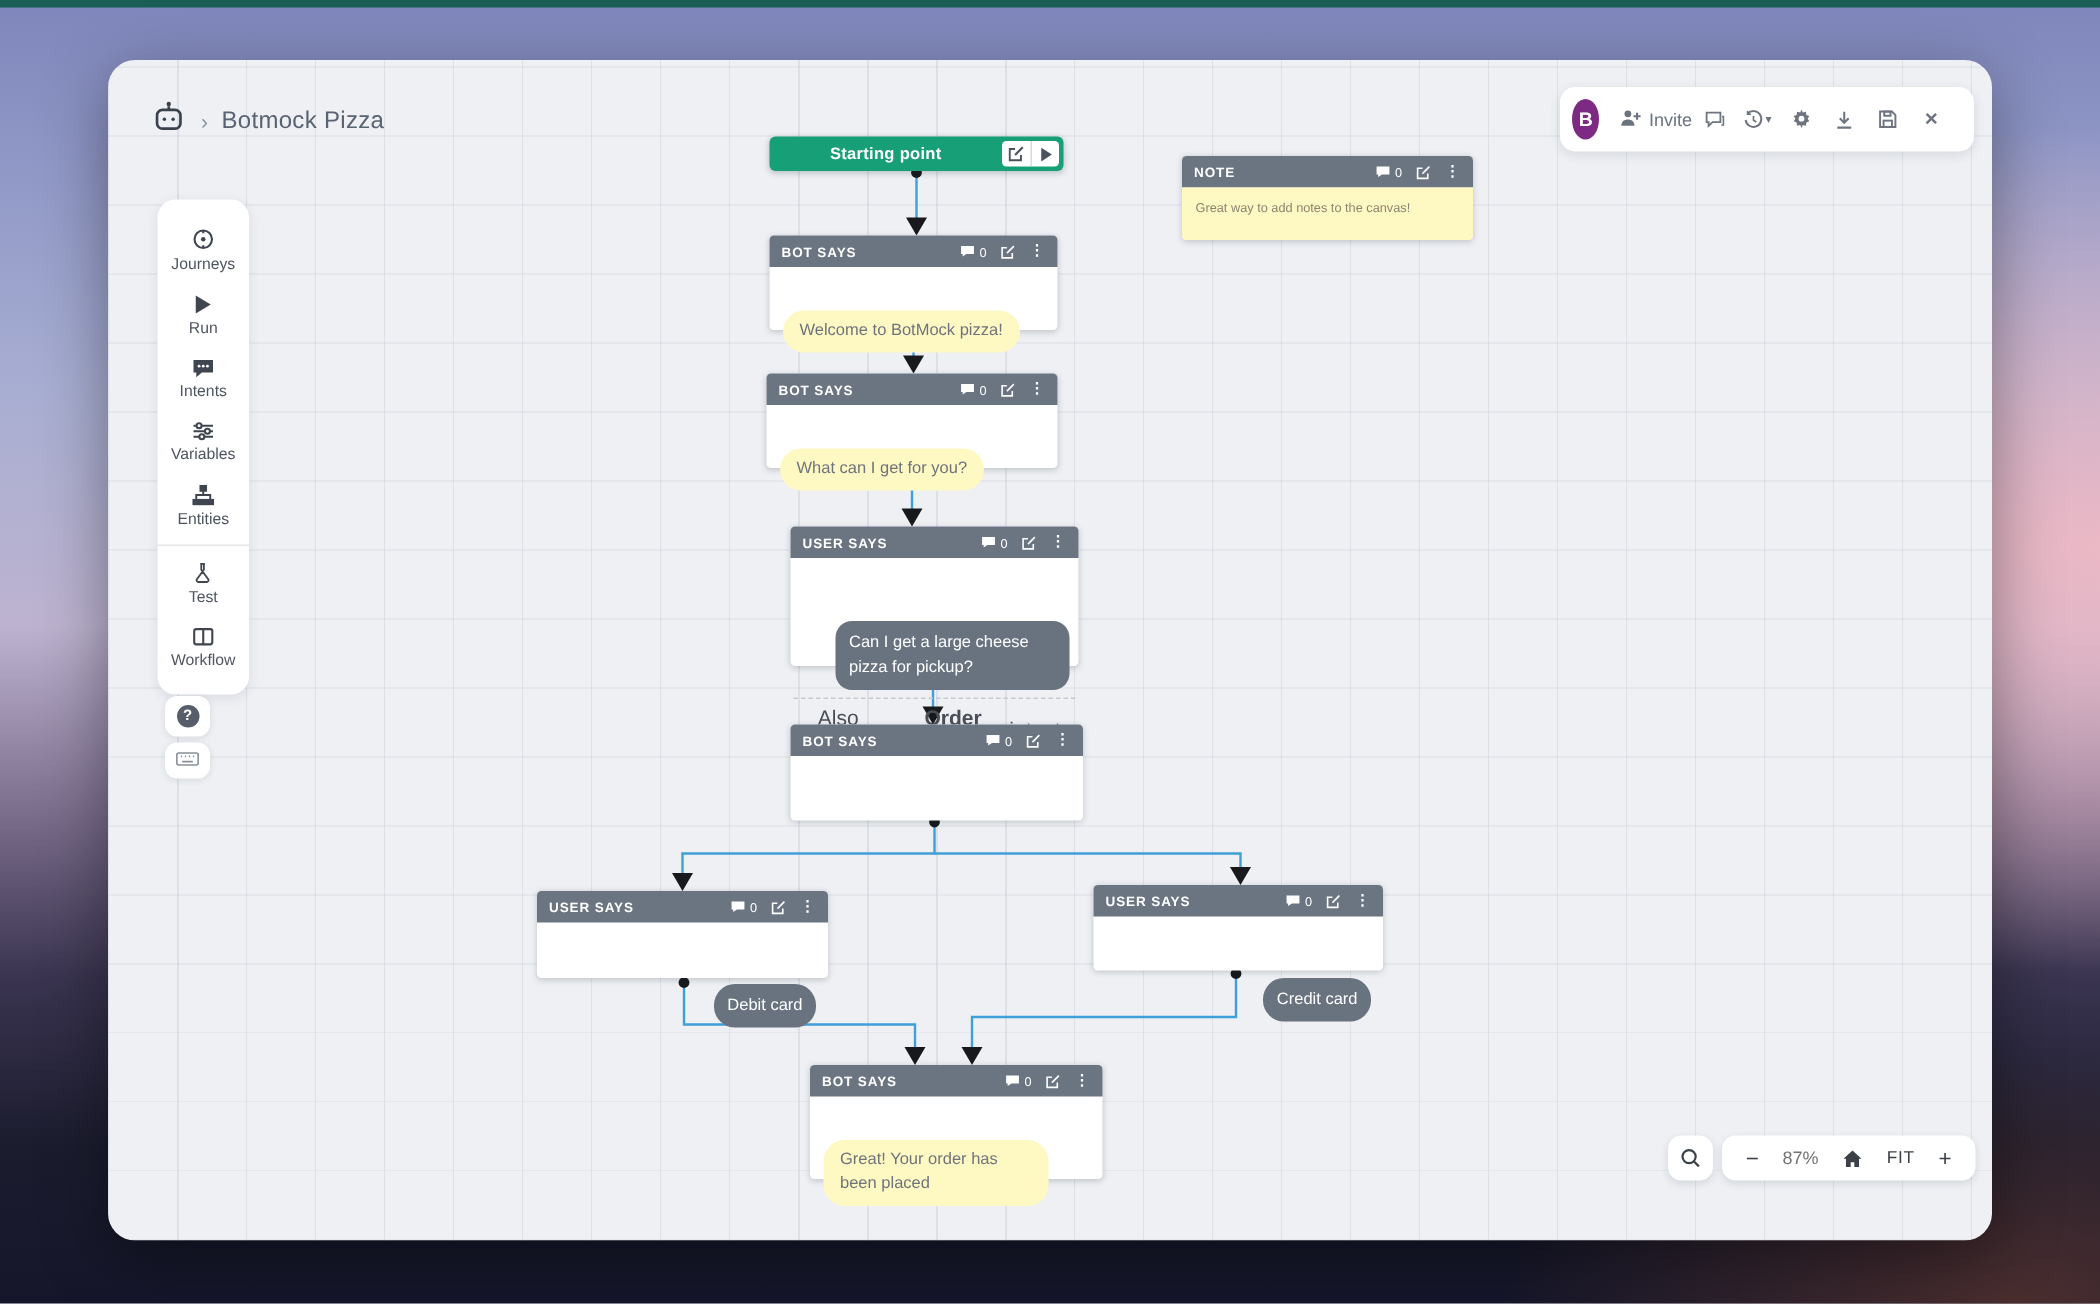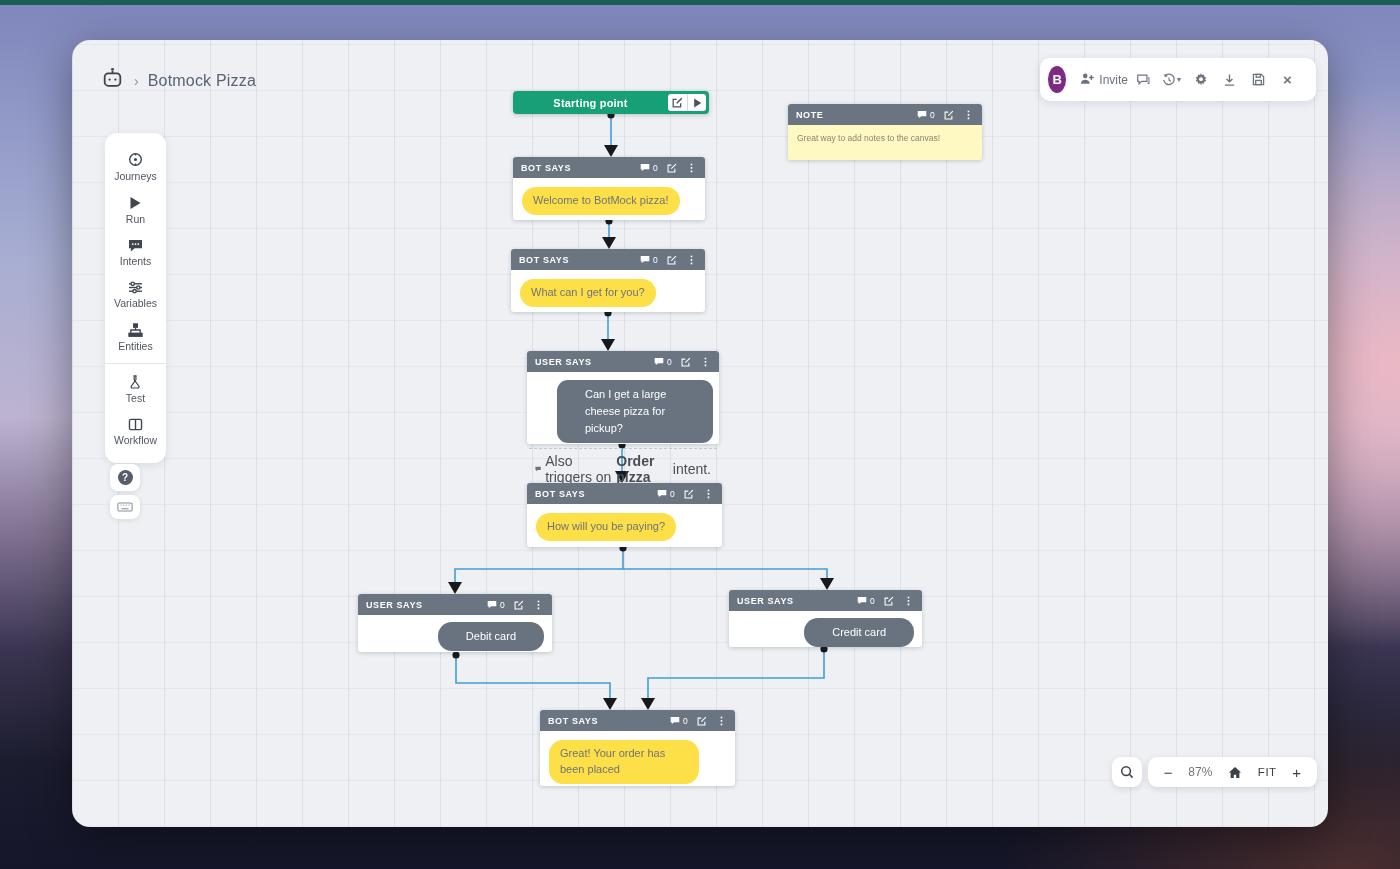--- a/index.html
+++ b/index.html
@@ -65,25 +65,25 @@
   .node { position:absolute; border-radius:3px; background:#fff; box-shadow:0 1px 4px rgba(30,40,55,.22); }
   .node-header {
     height:21px; background:#6b7582; color:#fff; border-radius:3px 3px 0 0;
     display:flex; align-items:center; padding:0 8px; font-size:9px; font-weight:bold; letter-spacing:.6px;
   }
   .hdr-icons { margin-left:auto; display:flex; align-items:center; gap:9px; }
   .hdr-icons .cnt { font-size:8.5px; font-weight:normal; margin-left:-6px; }
   .hdr-icons .kebab { font-size:10px; line-height:1; cursor:pointer; }
   .hdr-icons svg { display:block; cursor:pointer; }
   .node-body { padding:9px 9px; }
-  .bot-bubble { display:inline-block; background:#fde047; color:#6f737b; font-size:11px;
-    padding:6px 11px; border-radius:14px; line-height:1.45; }
+  .bot-bubble { display:inline-block; background:#fef9c3; color:#6f737b; font-size:11px;
+    padding:6px 11px; border-radius:14px; line-height:1.45;margin-top:20px; }
   .user-row { display:flex; justify-content:flex-end; }
-  .user-bubble { background:#68737f; color:#fff; font-size:11px; padding:6px 28px;
-    border-radius:14px; line-height:1.55; }
+  .user-bubble { background:#68737f; color:#fff; font-size:11px; padding:6px 9px;
+    border-radius:14px; line-height:1.55;margin-top:34px; }
   .trigger-row {
     border-top:1px dashed #c6cad0; margin:0 2px; padding:4px 6px 5px;
     display:flex; align-items:center; justify-content:center; gap:4px;
     font-size:14px; color:#4a4f57;
   }
   .trigger-row b { font-weight:bold; }
 
   .start-node {
     position:absolute; left:441px; top:51px; width:196px; height:23px;
     background:#17a077; border-radius:4px; box-shadow:0 1px 4px rgba(30,40,55,.25);
@@ -417,23 +417,20 @@
             <path d="M1 1h12v7.5H6L2.5 11V8.5H1z"></path>
           </svg>
         <span class="cnt">0</span>
         <svg width="10" height="10" viewBox="0 0 14 14" fill="none" stroke="#fff" stroke-width="1.5">
             <path d="M11 8v4.5H1.5V3H6"></path>
             <path d="M6 8l6.5-6.5"></path>
           </svg>
         <span class="kebab">⋮</span>
       </span>
     </div>
-    <div class="node-body">
-      <span class="bot-bubble">How will you be paying?</span>
-    </div>
   </div>
 
   <div class="node" style="left:286px; top:554px; width:194px; height:58px;">
     <div class="node-header">
       <span>USER SAYS</span>
       <span class="hdr-icons">
         <svg width="10" height="9" viewBox="0 0 14 12" fill="#fff">
             <path d="M1 1h12v7.5H6L2.5 11V8.5H1z"></path>
           </svg>
         <span class="cnt">0</span>

